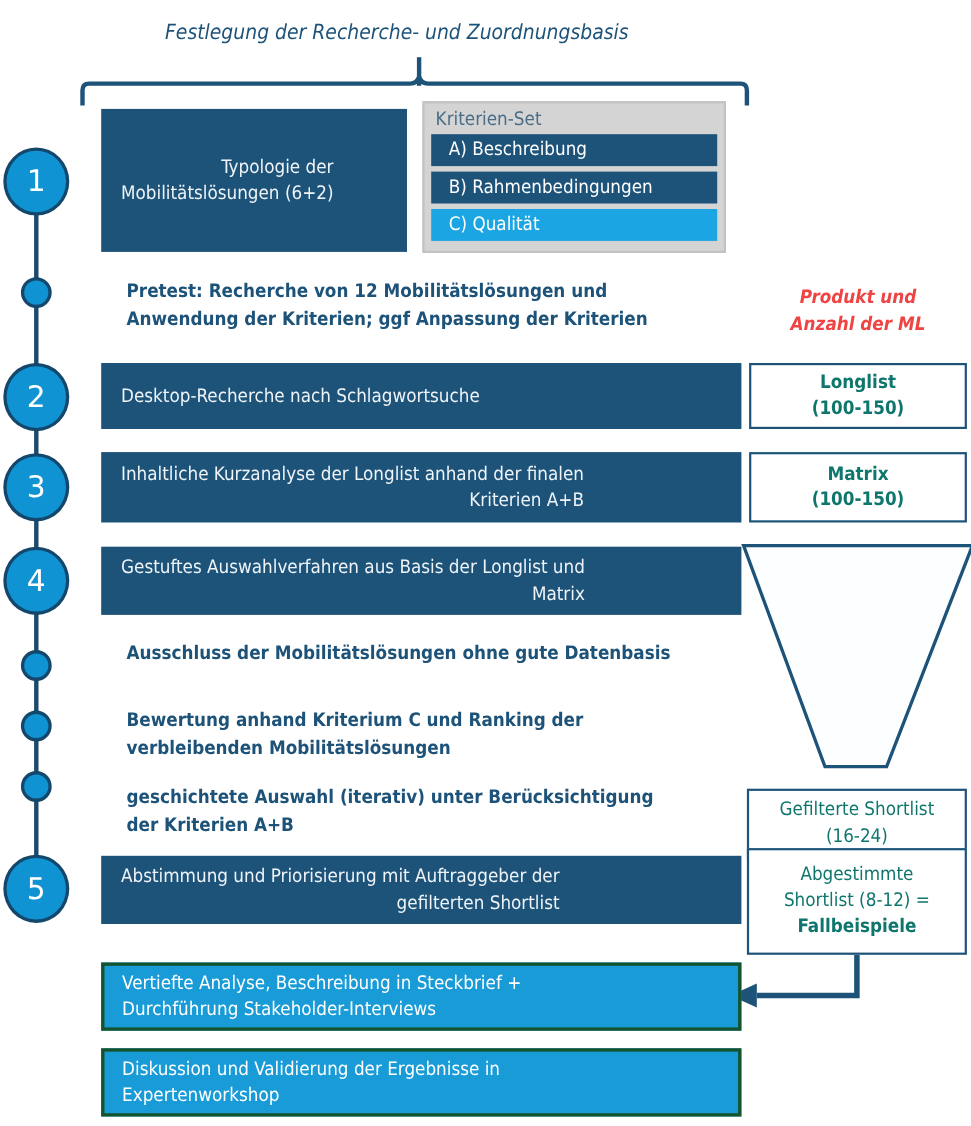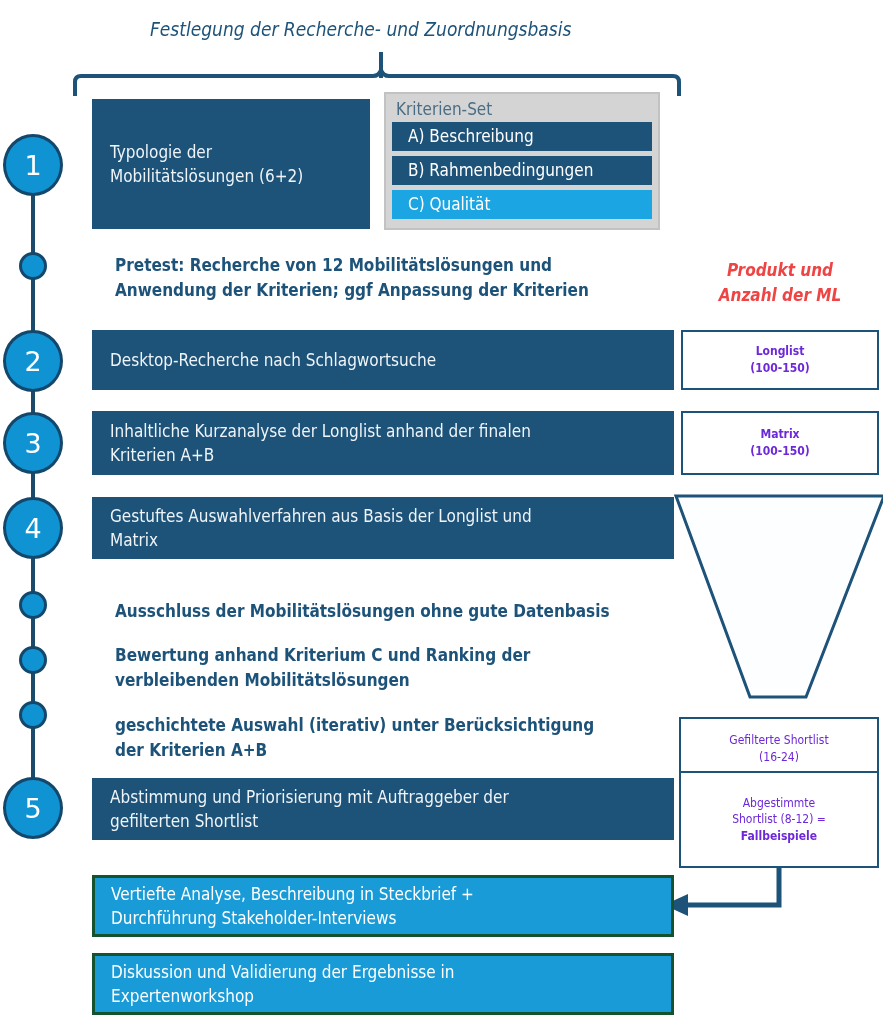--- a/index.html
+++ b/index.html
@@ -39,36 +39,37 @@
 
   
   .box-dark{
     background:#1d5279;
     color:#eef4f8;
     font-size:17px;
     line-height:1.42;
     padding:0 18px;
     display:flex;align-items:center;
     font-family:"DejaVu Sans Condensed","Liberation Sans",sans-serif;
+    text-align:right;
   }
   .box-cyan{
     background:#189bd7;
     border:3px solid #14532d;
     color:#ffffff;
     font-size:17px;
     line-height:1.42;
     padding:16px 16px;
     display:flex;align-items:center;
     font-family:"DejaVu Sans Condensed","Liberation Sans",sans-serif;
   }
   .box-white{
     background:#ffffff;
     border:2.5px solid #1d5279;
-    color:#6d28d9;
-    font-size:12px;
+    color:#0f766e;
+    font-size:17px;
     line-height:1.38;
     display:flex;align-items:center;justify-content:center;
     text-align:center;
     font-family:"DejaVu Sans Condensed","Liberation Sans",sans-serif;
   }
   .box-white.bold{font-weight:bold;}
 
   
   .crit-panel{
     background:#d4d4d4;
@@ -211,21 +212,21 @@
     </div>
   </div>
 
   <div class="abs box-dark" style="left:92px;top:497px;width:582px;height:62px;">
     <div>
       <div>Gestuftes Auswahlverfahren aus Basis der Longlist und</div>
       <div>Matrix</div>
     </div>
   </div>
 
-  <div class="abs txt-bold" style="left:115px;top:599px;width:560px;">
+  <div class="abs txt-bold" style="left:115px;top:582px;width:560px;">
     <div>Ausschluss der Mobilitätslösungen ohne gute Datenbasis</div>
   </div>
 
   <div class="abs txt-bold" style="left:115px;top:643px;width:560px;">
     <div>Bewertung anhand Kriterium C und Ranking der</div>
     <div>verbleibenden Mobilitätslösungen</div>
   </div>
 
   <div class="abs txt-bold" style="left:115px;top:713px;width:560px;">
     <div>geschichtete Auswahl (iterativ) unter Berücksichtigung</div>

